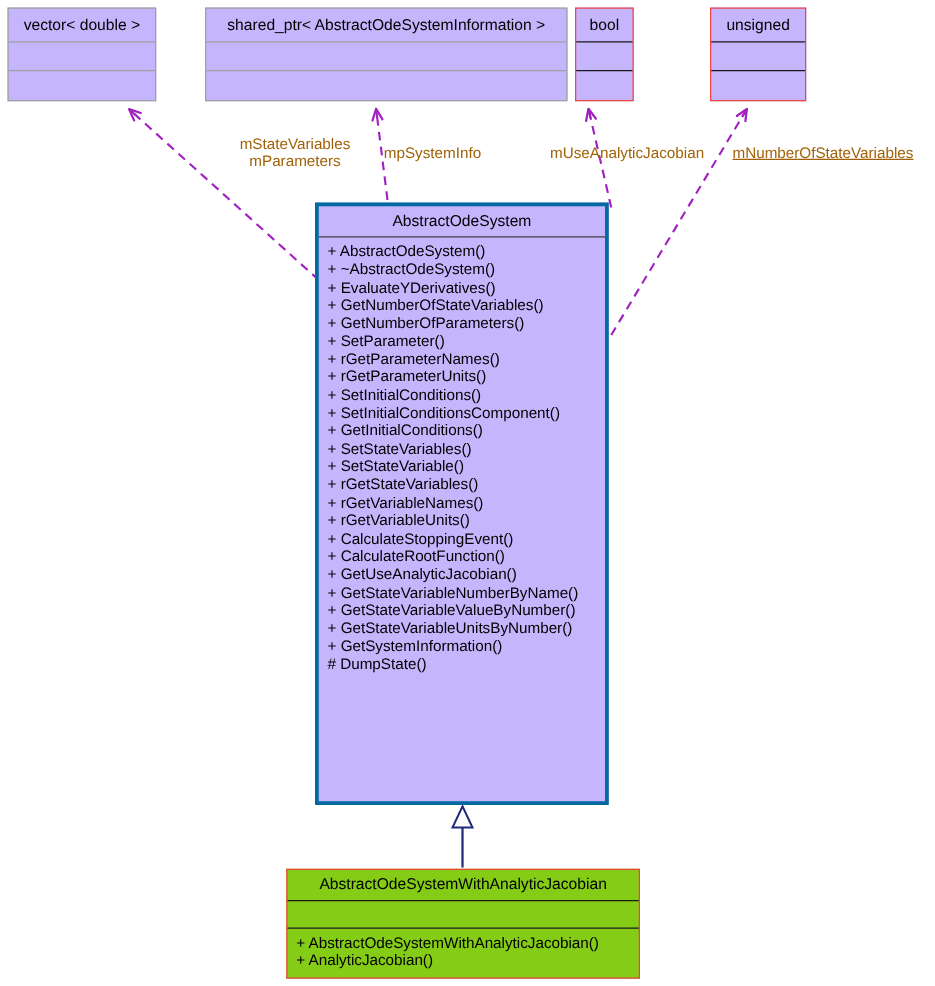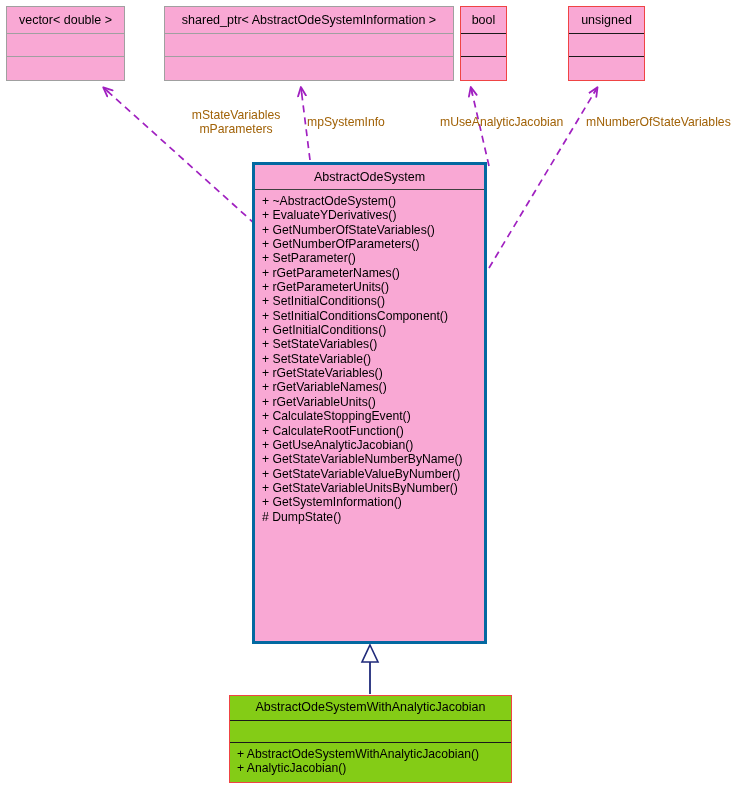--- a/index.html
+++ b/index.html
@@ -21,21 +21,21 @@
     position: absolute;
     left: 0;
     top: 0;
     width: 748px;
     height: 789px;
   }
 
   .umlbox {
     position: absolute;
     box-sizing: border-box;
-    background: #f9a8d4;
+    background: #c4b5fd;
     z-index: 3;
   }
   .umlbox.grayborder {
     border: 1px solid #a0a0a0;
   }
   .umlbox.blackborder {
     border: 1px solid #ef4444;
   }
   .umlbox.grayfill {
     background: #84cc16;
@@ -124,21 +124,21 @@
     color: #a16207;
     line-height: 14px;
     white-space: nowrap;
     z-index: 4;
   }
   #label-statevars-params {
     left: 141px; top: 108px; width: 190px; text-align: center;
   }
   #label-mpsysteminfo { left: 307px; top: 115px; }
   #label-museanalyticjacobian { left: 440px; top: 115px; }
-  #label-mnumberofstatevariables { left: 586px; top: 115px; }
+  #label-mnumberofstatevariables { left: 586px; top: 115px; text-decoration: underline; }
 </style>
 </head>
 <body>
 
 <div id="diagram">
 
   <svg id="edges" width="748" height="789" viewBox="0 0 748 789">
     <defs>
       <marker id="arrow-open-purple" markerWidth="12" markerHeight="12" refX="9" refY="5" orient="auto" markerUnits="userSpaceOnUse">
         <path d="M1,1 L10,5 L1,9" fill="none" stroke="#a020c0" stroke-width="1.8" stroke-linecap="round" stroke-linejoin="round"></path>
@@ -188,20 +188,21 @@
 
   <div class="umlbox blackborder" id="box-unsigned">
     <div class="umlrow title-row">unsigned</div>
     <div class="umlrow empty-row"></div>
     <div class="umlrow empty-row"></div>
   </div>
 
   <div class="umlbox" id="box-abstract-ode-system">
     <div class="umlrow title-row">AbstractOdeSystem</div>
     <div class="umlrow members-row op-row">
+        <div class="m">+ AbstractOdeSystem()</div>
         <div class="m">+ ~AbstractOdeSystem()</div>
         <div class="m">+ EvaluateYDerivatives()</div>
         <div class="m">+ GetNumberOfStateVariables()</div>
         <div class="m">+ GetNumberOfParameters()</div>
         <div class="m">+ SetParameter()</div>
         <div class="m">+ rGetParameterNames()</div>
         <div class="m">+ rGetParameterUnits()</div>
         <div class="m">+ SetInitialConditions()</div>
         <div class="m">+ SetInitialConditionsComponent()</div>
         <div class="m">+ GetInitialConditions()</div>

